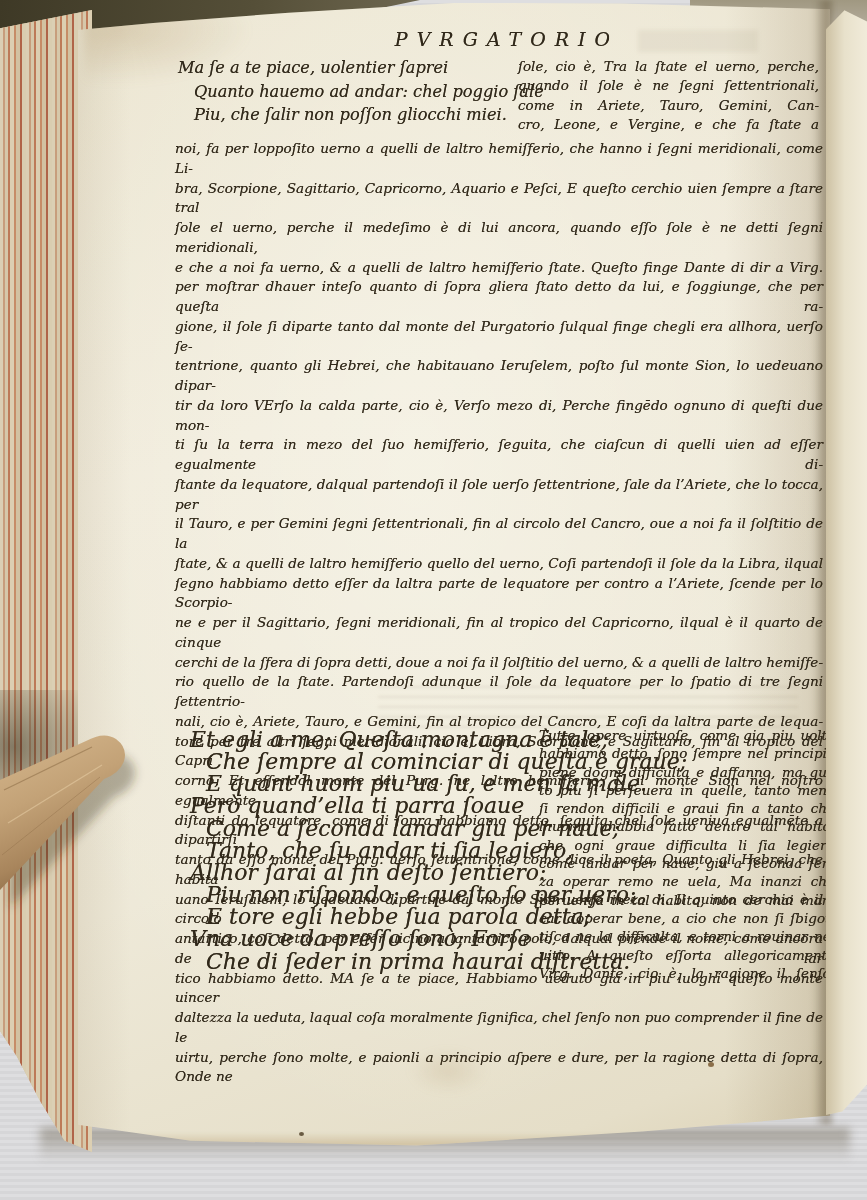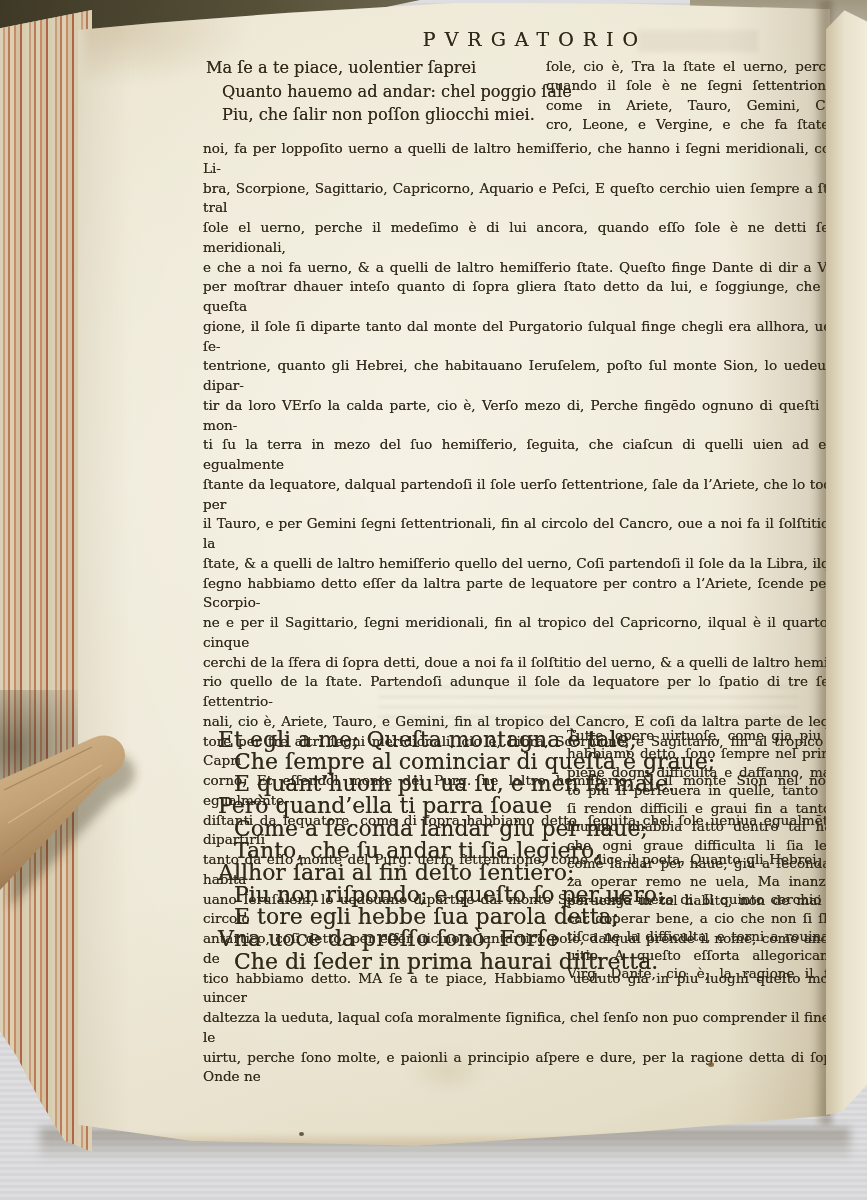--- a/index.html
+++ b/index.html
@@ -35,21 +35,21 @@
       radial-gradient(ellipse at 45% 40%,rgba(255,255,248,.35),transparent 70%),
       linear-gradient(90deg,rgba(120,95,55,.10),transparent 7%,transparent 86%,rgba(120,95,55,.16) 97%,rgba(95,75,40,.28) 100%),
       linear-gradient(160deg,#ece6d2 0%,#f0ebdb 35%,#eee9d8 65%,#e5dec8 92%,#dcd2b6 100%);
     clip-path:polygon(0 2.6%,10% 2%,28% 1.1%,50% .25%,72% .3%,100% .8%,
                       100% 97%,75% 98.4%,45% 99.6%,15% 99.2%,0 97.8%);}
   .corner-stain{position:absolute;left:6px;top:6px;width:170px;height:80px;
     background:radial-gradient(ellipse at 20% 30%,rgba(150,115,60,.22),transparent 70%);filter:blur(4px);}
   .bottom-edge{position:absolute;left:2%;bottom:4px;width:96%;height:14px;
     background:linear-gradient(180deg,transparent,rgba(175,145,95,.38));filter:blur(1px);}
   
-  .page .txt{position:absolute;color:#30281a;text-shadow:0 0 .4px rgba(48,38,20,.7);margin-left:28px;}
+  .page .txt{position:absolute;color:#30281a;font-style:italic;text-shadow:0 0 .4px rgba(48,38,20,.7);}
   .running-head{position:absolute;left:104px;top:28px;width:650px;text-align:center;
     font-style:normal;font-size:19px;letter-spacing:9px;color:#39311f;
     text-shadow:.3px .3px 0 rgba(50,42,25,.5);}
   .verse{color:#262012;}
   .verse .line{white-space:nowrap;}
   .verse .line:nth-child(3n+2),.verse .line:nth-child(3n){padding-left:16px;}
   .verse-top{left:100px;top:56px;width:345px;font-size:16.2px;line-height:23.5px;}
   .verse-bottom{left:112px;top:729px;width:360px;font-size:22px;line-height:22.15px;}
   .comm-top{left:440px;top:57px;width:301px;font-size:13.5px;line-height:19.3px;}
   .comm-main{left:97px;top:139px;width:648px;font-size:13.6px;line-height:19.75px;}

